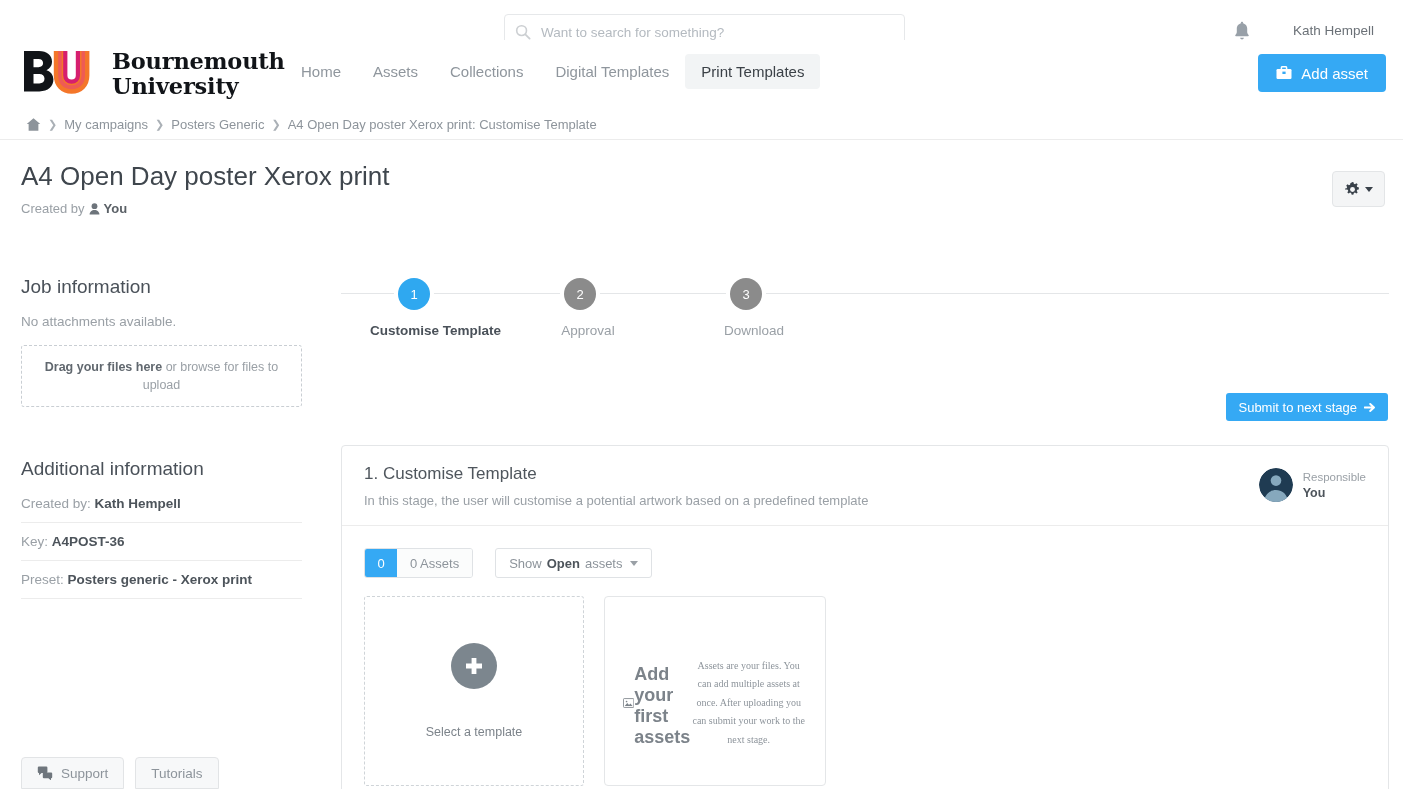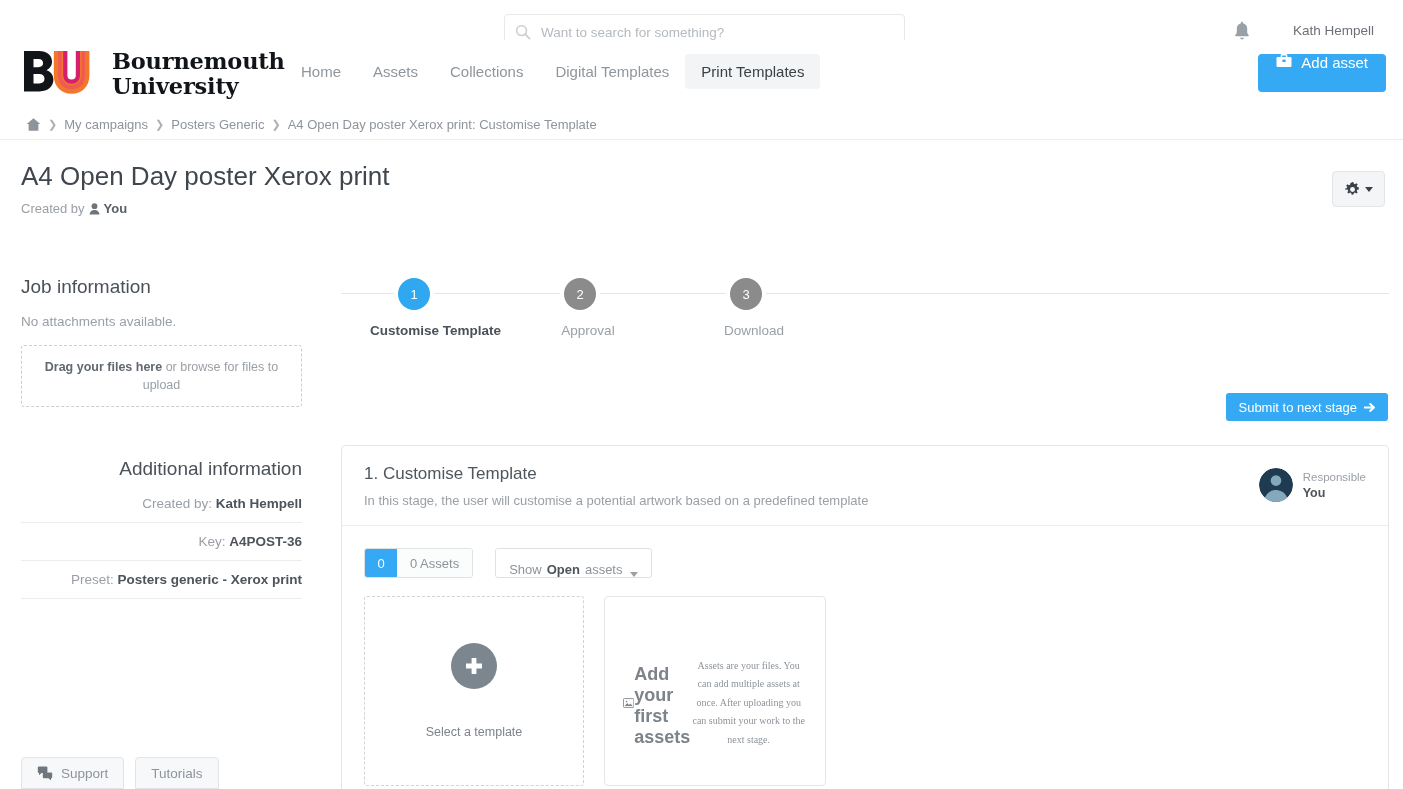--- a/index.html
+++ b/index.html
@@ -60,21 +60,21 @@
   .nav-item {
     padding: 9px 16px; border-radius: 4px;
     font-size: 15px; color: #8f969d; cursor: pointer; white-space: nowrap;
   }
   .nav-item.active { background: #f2f4f5; color: #3b4147; font-weight: normal; }
   .add-asset {
     position: absolute; right: 17px; top: 14px;
     height: 38px; padding: 0 18px;
     background: #35a9f4; border: none; border-radius: 4px;
     color: #fff; font-size: 15px; font-family: "Liberation Sans", sans-serif;
-    display: flex; align-items: flex-start; gap: 9px; cursor: pointer;
+    display: flex; align-items: center; gap: 9px; cursor: pointer;
   }
 
   
   .crumbbar {
     position: absolute; top: 109px; left: 0; width: 1403px; height: 31px;
     border-bottom: 1px solid #ececec;
     display: flex; align-items: center; padding-left: 26px; gap: 7px;
     font-size: 13px; color: #8d949b;
   }
   .crumb { cursor: pointer; white-space: nowrap; }
@@ -111,21 +111,21 @@
     font-size: 19px; font-weight: normal; color: #4a5159; margin: 0 0 16px 0;
   }
   .side-note { font-size: 13.5px; color: #9aa0a6; margin: 0 0 16px 0; }
   .dropzone {
     border: 1px dashed #c9ced3; border-radius: 3px;
     height: 62px; display: flex; align-items: center; justify-content: center;
     text-align: center; padding: 0 18px;
     font-size: 12.5px; color: #9aa0a6; line-height: 18px; cursor: pointer;
   }
   .dropzone b { color: #61686f; font-weight: bold; }
-  .addl { margin-top: 51px; text-align: right; }
+  .addl { margin-top: 51px; }
   .addl-row {
     font-size: 13.5px; color: #9aa0a6; padding: 11px 0;
     border-bottom: 1px solid #ececec;
   }
   .addl-row:first-of-type { padding-top: 0; }
   .addl-row:last-of-type { border-bottom: 1px solid #ececec; }
   .addl-row b { color: #4d545b; font-weight: bold; }
 
   
   .stepper { position: absolute; top: 278px; left: 341px; width: 1048px; height: 70px; }
@@ -188,21 +188,21 @@
     display: flex; align-items: center; justify-content: center;
     min-width: 32px; padding: 0 9px;
   }
   .count-label {
     background: #fbfcfc; color: #8d949b; font-size: 13px;
     display: flex; align-items: center; padding: 0 13px; white-space: nowrap;
   }
   .show-select {
     height: 30px; border: 1px solid #dfe2e5; border-radius: 3px;
     background: #fff; color: #8d949b; font-size: 13px;
-    display: flex; align-items: flex-end; gap: 5px; padding: 0 13px; cursor: pointer;
+    display: flex; align-items: center; gap: 5px; padding: 0 13px; cursor: pointer;
     white-space: nowrap;
   }
   .show-select b { color: #4d545b; font-weight: bold; }
   .chev {
     width: 0; height: 0; border-left: 4px solid transparent;
     border-right: 4px solid transparent; border-top: 5px solid #9aa0a6; margin-left: 3px;
   }
 
   
   .tiles { display: flex; gap: 20px; padding: 18px 22px 0 22px; }

